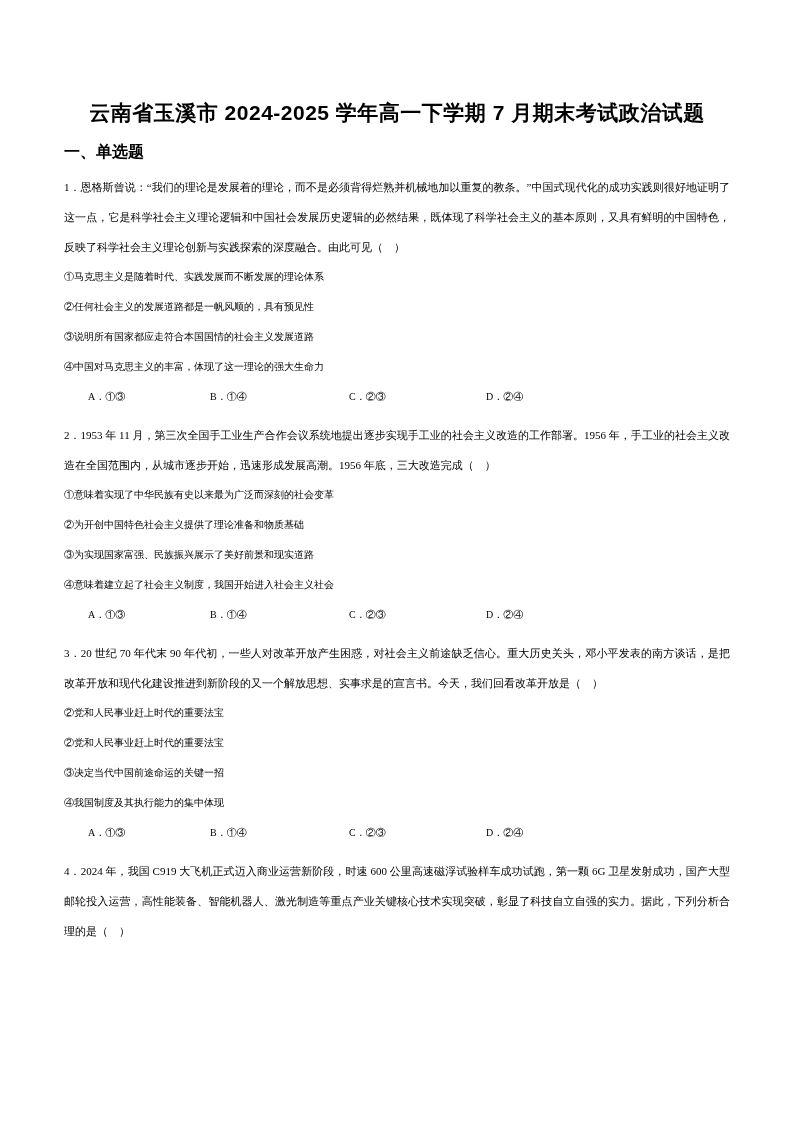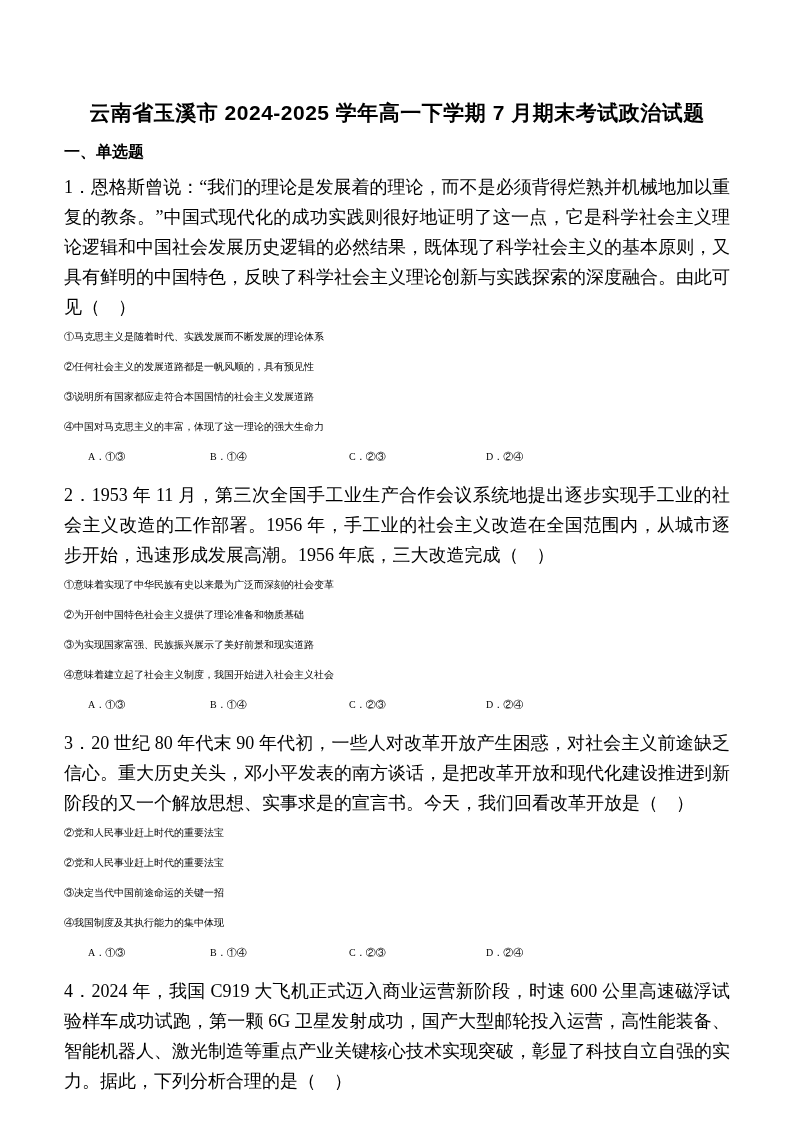--- a/index.html
+++ b/index.html
@@ -27,21 +27,21 @@
   }
   .section-heading {
     font-family: Liberation Mono, monospace;
     font-weight: 700;
     font-size: 16px;
     line-height: 22px;
     margin-top: 16px;
   }
   .question { margin-top: 8px; }
   .stem {
-    font-size: 18px;
+    font-size: 11px;
     line-height: 30px;
     text-align: justify;
     text-justify: inter-ideograph;
   }
   .item {
     font-size: 10px;
     line-height: 30px;
     white-space: nowrap;
   }
   .options {
@@ -85,21 +85,21 @@
     <p class="item">④意味着建立起了社会主义制度，我国开始进入社会主义社会</p>
     <p class="options">
       <span class="opt">A．①③</span>
       <span class="opt">B．①④</span>
       <span class="opt">C．②③</span>
       <span class="opt">D．②④</span>
     </p>
   </section>
 
   <section class="question">
-    <p class="stem">3．20 世纪 80 年代末 90 年代初，一些人对改革开放产生困惑，对社会主义前途缺乏信心。重大历史关头，邓小平发表的南方谈话，是把改革开放和现代化建设推进到新阶段的又一个解放思想、实事求是的宣言书。今天，我们回看改革开放是（　）</p>
+    <p class="stem">3．20 世纪 70 年代末 90 年代初，一些人对改革开放产生困惑，对社会主义前途缺乏信心。重大历史关头，邓小平发表的南方谈话，是把改革开放和现代化建设推进到新阶段的又一个解放思想、实事求是的宣言书。今天，我们回看改革开放是（　）</p>
     <p class="item">②党和人民事业赶上时代的重要法宝</p>
     <p class="item">②党和人民事业赶上时代的重要法宝</p>
     <p class="item">③决定当代中国前途命运的关键一招</p>
     <p class="item">④我国制度及其执行能力的集中体现</p>
     <p class="options">
       <span class="opt">A．①③</span>
       <span class="opt">B．①④</span>
       <span class="opt">C．②③</span>
       <span class="opt">D．②④</span>
     </p>

